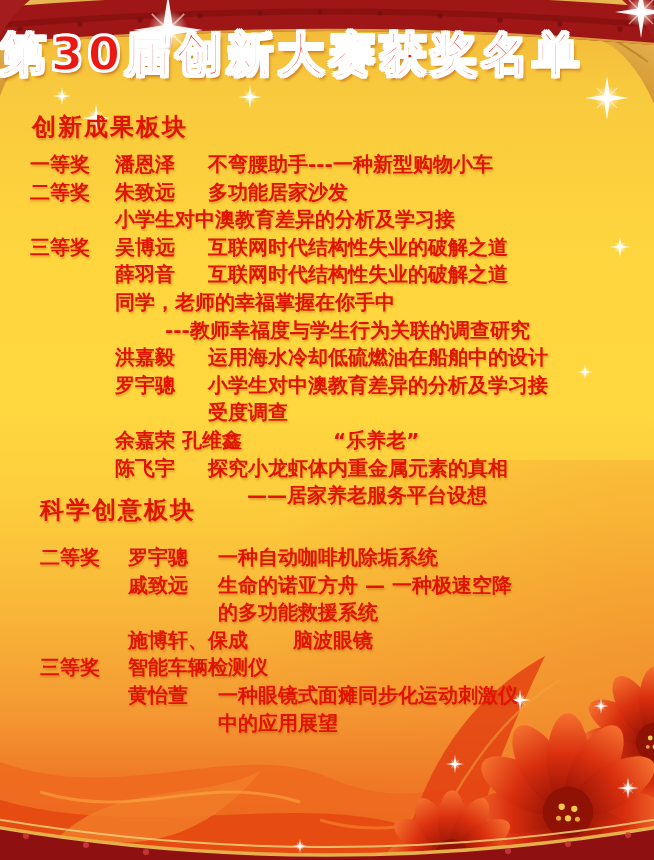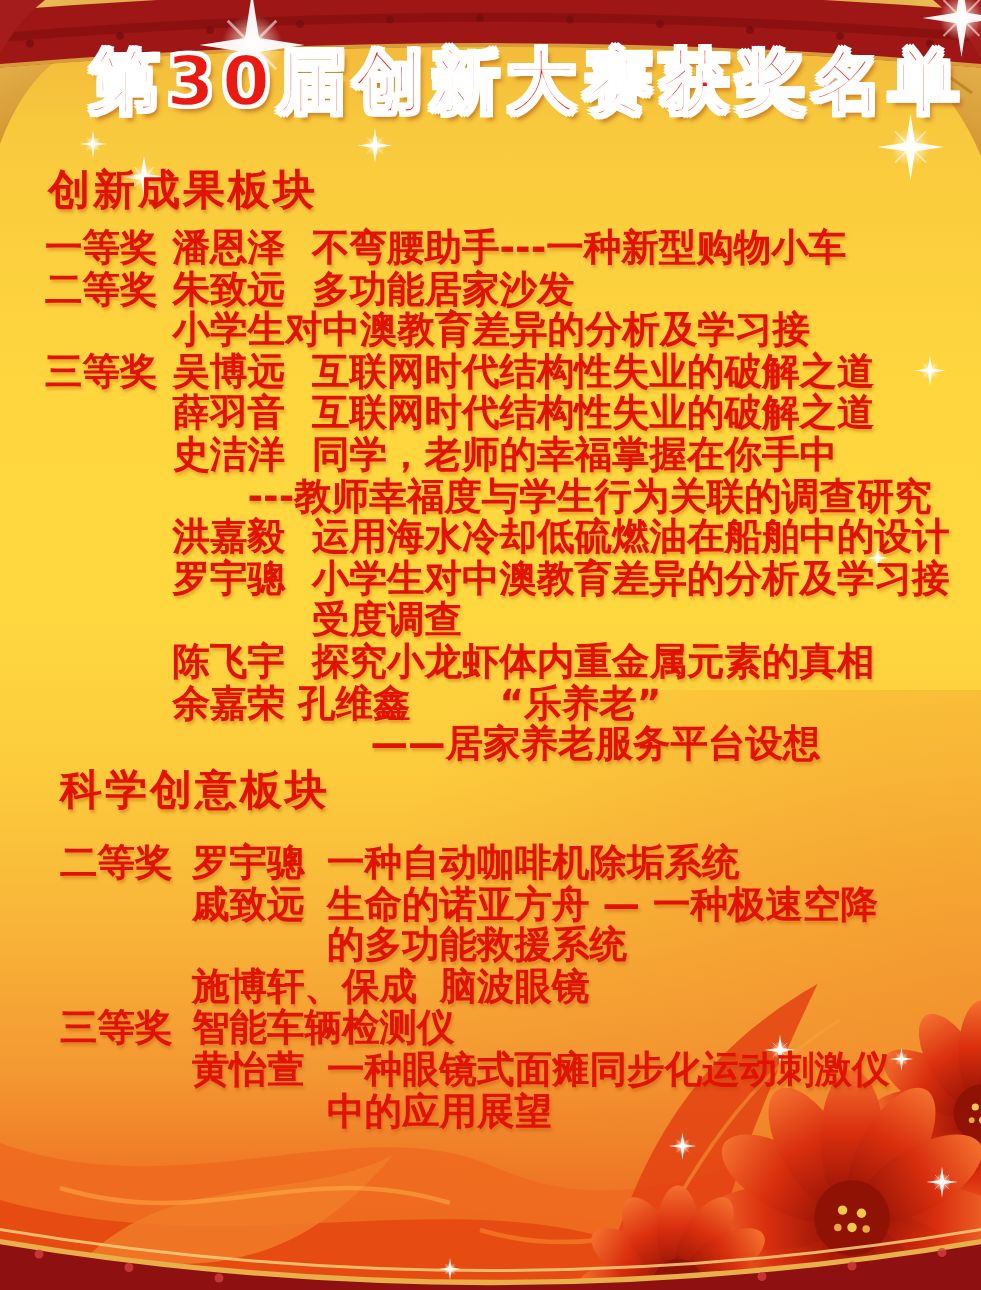--- a/index.html
+++ b/index.html
@@ -11,42 +11,42 @@
   .poster{
     position:absolute;inset:0;width:654px;height:860px;
     background:linear-gradient(180deg,
       #f0b43a 0%, #f8c93d 10%, #ffd63e 30%, #ffd73f 48%,
       #fccb3c 60%, #f8b438 72%, #f49832 83%, #ee7424 92%, #e85c1a 100%);
   }
   svg.decor{position:absolute;inset:0;display:block;}
   .text-layer{position:absolute;inset:0;}
 
   .title{
-    position:absolute;top:24px;left:0;right:10px;text-align:right;
+    position:absolute;top:24px;left:0;right:10px;text-align:left;
     font-size:46px;letter-spacing:5px;color:#ea1a12;
     -webkit-text-stroke:1.5px #ffffff;
     text-shadow:
       -2px -2px 0 #fff, 2px -2px 0 #fff, -2px 2px 0 #fff, 2px 2px 0 #fff,
       0 -2px 0 #fff, 0 2px 0 #fff, -2px 0 0 #fff, 2px 0 0 #fff,
       3px 4px 3px rgba(150,40,0,.45);
     white-space:nowrap;
   }
 
   .section{position:absolute;left:0;right:0;color:#e11300;}
   .sec0{top:108px;}
-  .sec1{top:508px;}
+  .sec1{top:491px;}
   .sec-header{
-    font-size:28px;letter-spacing:2px;line-height:38px;
+    font-size:24px;letter-spacing:2px;line-height:38px;
     text-shadow:1px 2px 2px rgba(170,60,0,.35);
   }
   .sec0 .sec-header{padding-left:32px;}
   .sec1 .sec-header{padding-left:40px;}
   .sec0 .rows{margin-top:5px;}
   .sec1 .rows{margin-top:15px;}
-  .rows{font-size:25px;line-height:27.6px;text-shadow:1px 2px 2px rgba(170,60,0,.3);}
+  .rows{font-size:20px;line-height:27.6px;text-shadow:1px 2px 2px rgba(170,60,0,.3);}
   .row{display:flex;align-items:baseline;}
   .sec0 .row{padding-left:30px;}
   .sec1 .row{padding-left:40px;}
   .award{flex:0 0 85px;white-space:nowrap;}
   .sec1 .award{flex:0 0 88px;}
   .name{flex:0 0 auto;min-width:93px;white-space:nowrap;}
   .sec1 .name{min-width:90px;}
   .project{white-space:nowrap;}
   .cont{white-space:nowrap;}
   .sec0 .cont{margin-left:208px;}
@@ -209,44 +209,43 @@
               <span class="name">吴博远</span>
               <span class="project">互联网时代结构性失业的破解之道</span>
             </div>
             <div class="row" data-row="4">
               <span class="award"></span>
               <span class="name">薛羽音</span>
               <span class="project">互联网时代结构性失业的破解之道</span>
             </div>
             <div class="row" data-row="5">
               <span class="award"></span>
-              <span class="name">史洁洋</span>
               <span class="project">同学，老师的幸福掌握在你手中</span>
             </div>
             <div class="cont" data-row="5">---教师幸福度与学生行为关联的调查研究</div>
             <div class="row" data-row="6">
               <span class="award"></span>
               <span class="name">洪嘉毅</span>
               <span class="project">运用海水冷却低硫燃油在船舶中的设计</span>
             </div>
             <div class="row" data-row="7">
               <span class="award"></span>
               <span class="name">罗宇骢</span>
               <span class="project">小学生对中澳教育差异的分析及学习接</span>
             </div>
             <div class="cont" data-row="7">受度调查</div>
+            <div class="row" data-row="9">
+              <span class="award"></span>
+              <span class="name">余嘉荣 孔维鑫</span>
+              <span class="project">“乐养老”</span>
+            </div>
             <div class="row" data-row="8">
               <span class="award"></span>
               <span class="name">陈飞宇</span>
               <span class="project">探究小龙虾体内重金属元素的真相</span>
-            </div>
-            <div class="row" data-row="9">
-              <span class="award"></span>
-              <span class="name">余嘉荣 孔维鑫</span>
-              <span class="project">“乐养老”</span>
             </div>
             <div class="cont" data-row="9">——居家养老服务平台设想</div>
           </div>
         </div>
         <div class="section sec1">
           <div class="sec-header">科学创意板块</div>
           <div class="rows">
             <div class="row" data-row="0">
               <span class="award">二等奖</span>
               <span class="name">罗宇骢</span>

